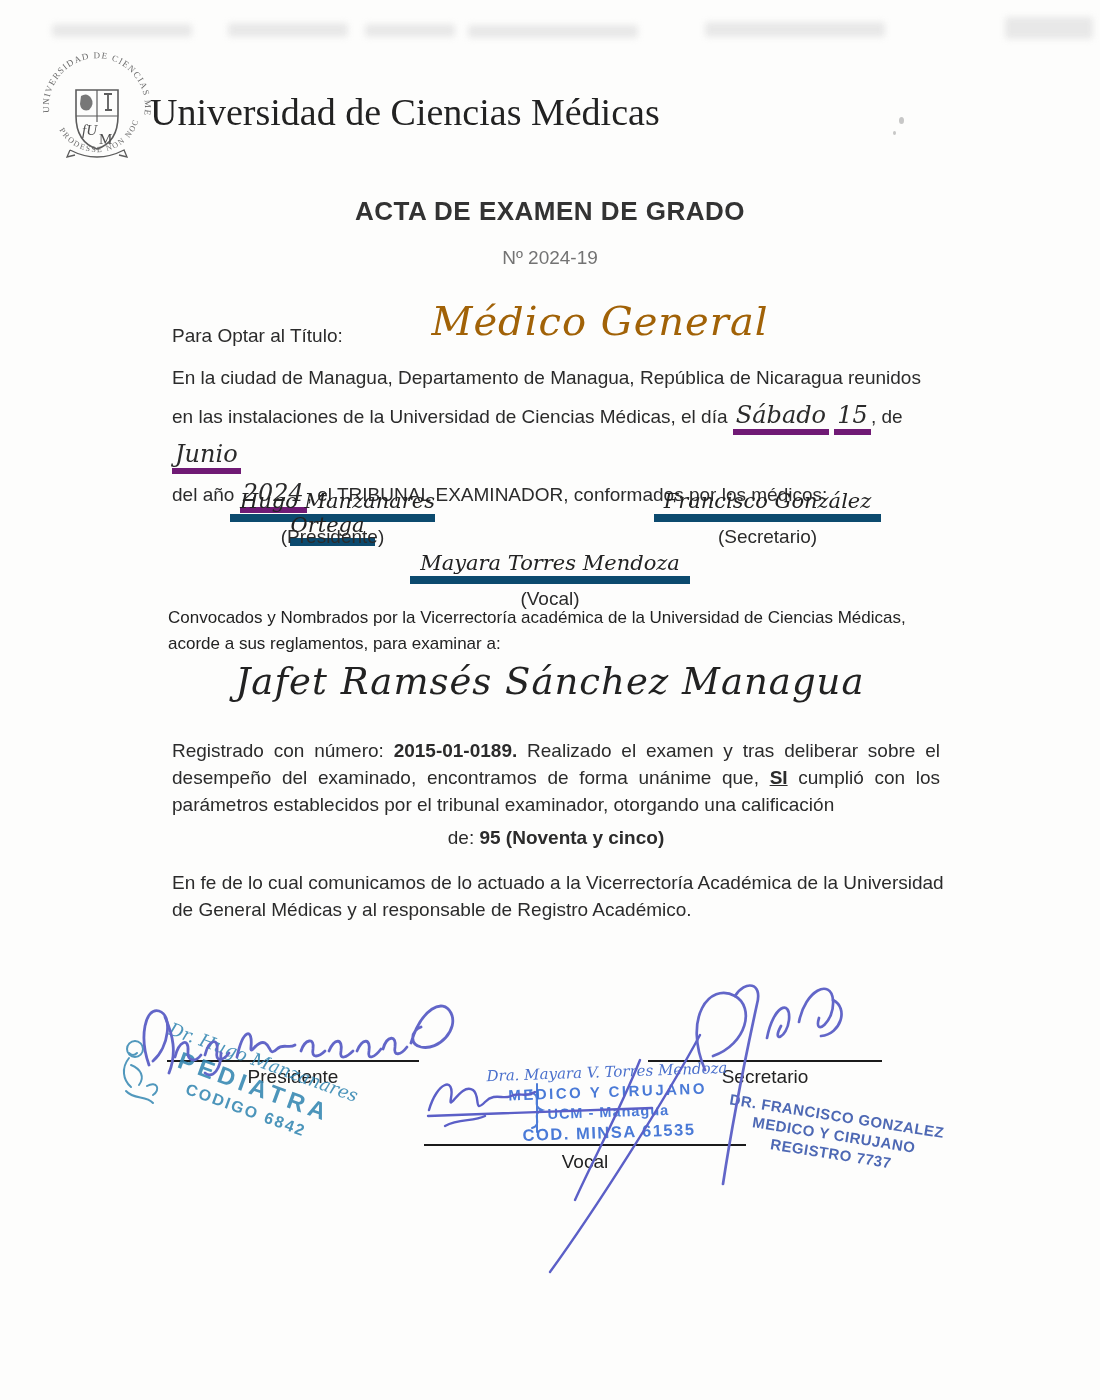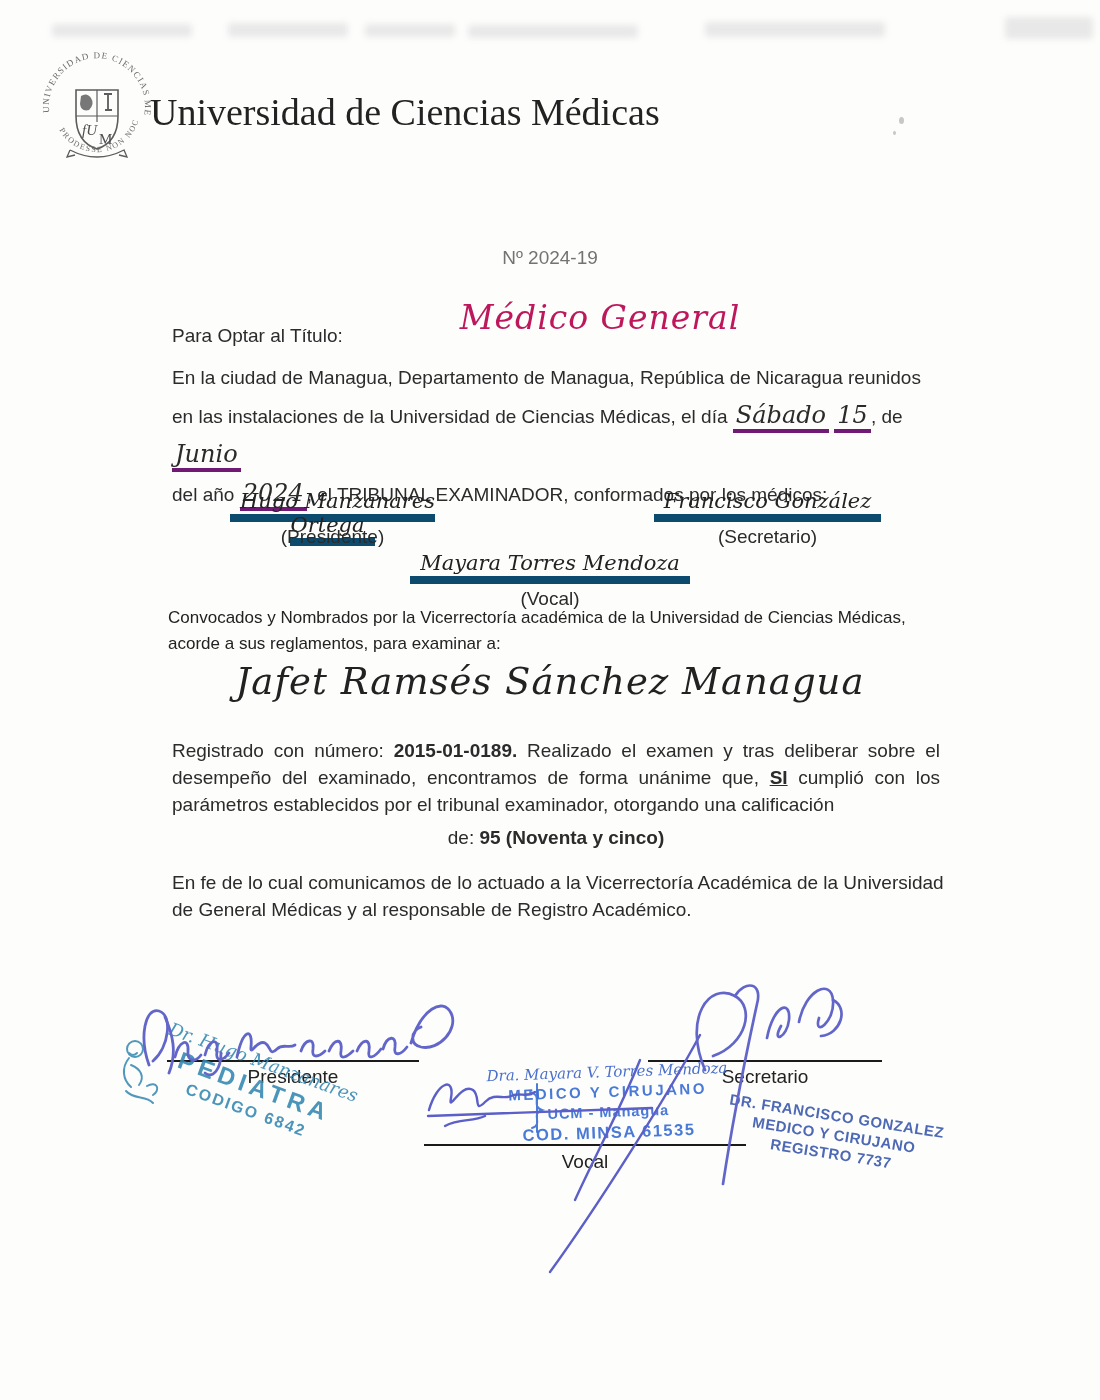--- a/index.html
+++ b/index.html
@@ -17,25 +17,25 @@
     left:150px; top:90px; width:800px; 
     font-family:"Liberation Serif", serif; font-size:38px; color:#222;
   }
   .doc-title { left:150px; top:196px; width:800px; text-align:center;
     font-size:26px; font-weight:bold; letter-spacing:.5px; color:#333; }
   .doc-number { left:150px; top:247px; width:800px; text-align:center;
     font-size:19px; font-weight:normal; color:#737373; }
 
   .body-text { font-size:19px; color:#2b2b2b; }
   .script { font-family:"DejaVu Serif", serif; font-style:italic; }
-  .fill { font-size:24px; border-bottom:4px solid #701a75; padding:0 3px; line-height:1; }
+  .fill { font-size:24px; border-bottom:6px solid #701a75; padding:0 3px; line-height:1; }
 
   .degree-label { left:172px; top:325px; font-size:19px; }
   .degree-name  { left:400px; top:298px; width:400px; text-align:center;
-                  font-size:33px; letter-spacing:1px; color:#be185d; }
+                  font-size:40px; letter-spacing:1px; color:#a16207; }
 
   .intro { left:172px; top:358px; width:778px; line-height:39px; }
 
   .trib-name { font-size:21px; text-align:center; color:#222; }
   .trib-name span { border-bottom:8px solid #0c4a6e; padding:0 10px 1px; }
   .trib-role { font-size:19px; text-align:center; }
 
   .convocados { left:168px; top:605px; width:790px; font-size:17px; line-height:26px; color:#222; }
 
   .student-name { left:190px; top:660px; width:720px; text-align:center;
@@ -103,20 +103,21 @@
       <path d="M 40 66 H 82" stroke-width="1.2"></path>
       <path d="M 45 46 q 6 -4 10 2 q 4 6 -2 12 q -8 2 -9 -6 z" fill="#777" stroke="none"></path>
       <path d="M 68 44 h 8 M 72 44 v 16 M 69 60 h 7" stroke-width="1.8"></path>
       <path d="M 34 100 Q 61 114 88 100 l 3 7 -8 -2 M 34 100 l -3 7 8 -2" stroke-width="1.3"></path>
     </g>
     <text x="46" y="85" font-size="15" fill="#4e4e4e" font-family="Liberation Serif, serif" font-style="italic">fU</text>
     <text x="63" y="94" font-size="15" fill="#4e4e4e" font-family="Liberation Serif, serif">M</text>
   </svg>
 
   <div class="abs university-title">Universidad de Ciencias Médicas</div>
+  <div class="abs doc-title">ACTA DE EXAMEN DE GRADO</div>
   <div class="abs doc-number">Nº 2024-19</div>
 
   <div class="abs body-text degree-label">Para Optar al Título:</div>
   <div class="abs script degree-name">Médico General</div>
 
   <div class="abs body-text intro">
     <div>En la ciudad de Managua, Departamento de Managua, República de Nicaragua reunidos</div>
     <div><span>en las instalaciones de la Universidad de Ciencias Médicas, el día</span>
       <span class="script fill">Sábado</span>
       <span class="script fill">15</span><span>, de</span>

